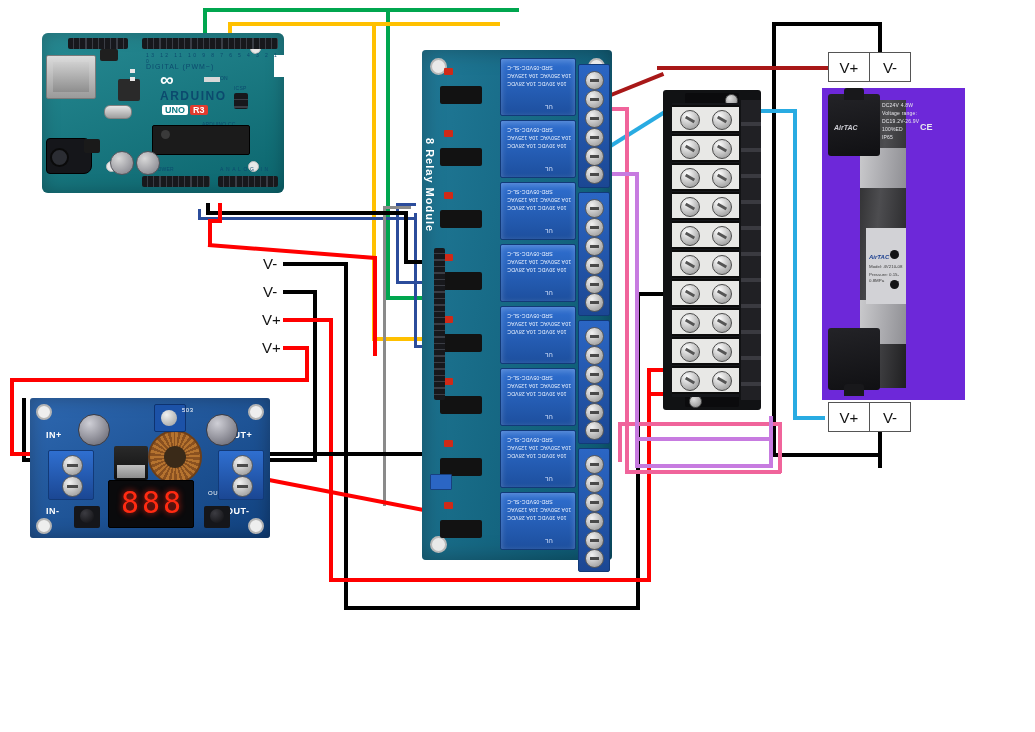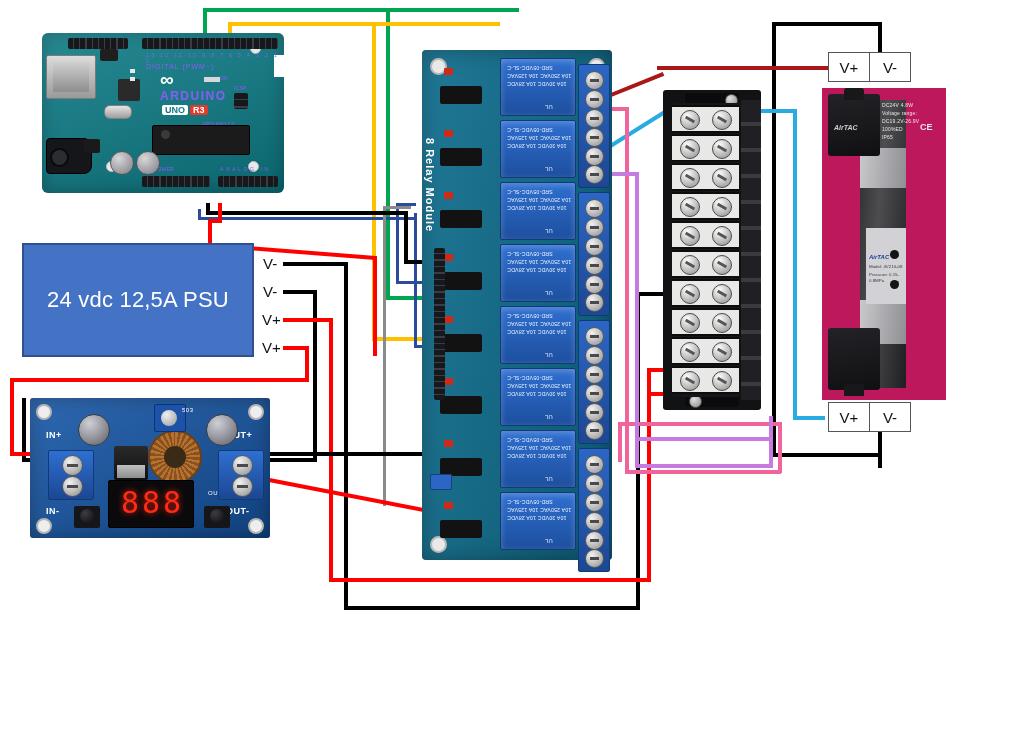--- a/index.html
+++ b/index.html
@@ -46,21 +46,21 @@
   .chip{position:absolute;background:#111;border-radius:2px;}
   .chip.dip{background:#1b1b1b;border:1px solid #000;}
   .chip.dip:after{content:"";position:absolute;left:8px;top:4px;width:9px;height:9px;border-radius:50%;
         background:#3a3a3a;}
   .cap{position:absolute;border-radius:50%;background:radial-gradient(circle at 35% 30%,#d8d8d8,#7b7b84);
         border:1px solid #55555c;}
   .xtal{position:absolute;width:26px;height:12px;border-radius:6px;
         background:linear-gradient(180deg,#e6e6e6,#9e9e9e);border:1px solid #808080;}
   .smd{position:absolute;background:#d8d8d8;}
   .logo-inf{position:absolute;color:#fff;font-size:19px;font-weight:bold;letter-spacing:-2px;}
-  .ard-txt{position:absolute;color:#8b5cf6;font-size:8px;letter-spacing:.6px;}
+  .ard-txt{position:absolute;color:#0c4a6e;font-size:8px;letter-spacing:.6px;}
   .ard-txt.big{font-size:12px;font-weight:bold;letter-spacing:1.5px;}
   .ard-txt.tiny{font-size:5px;letter-spacing:.2px;}
   .ard-r3{position:absolute;background:#ffffff;color:#0E7C86;font-size:9px;font-weight:bold;
         padding:0 3px;border-radius:2px;}
 
   
   #relay{left:422px;top:50px;width:190px;height:510px;}
   .rl-pcb{position:absolute;inset:0;background:#0F6F8F;border-radius:4px;
         box-shadow:inset 0 0 22px rgba(0,0,0,.35);}
   .rl-pcb:before{content:"";position:absolute;inset:0;border-radius:4px;
@@ -137,21 +137,21 @@
   .btn{position:absolute;width:26px;height:22px;background:#15161a;border-radius:2px;}
   .btn:after{content:"";position:absolute;left:6px;top:3px;width:14px;height:14px;border-radius:50%;
         background:radial-gradient(circle at 35% 30%,#3c3c42,#0d0d10);}
   .disp{position:absolute;left:78px;top:82px;width:84px;height:46px;background:#0a0a0c;
         border:1px solid #000;border-radius:2px;display:flex;align-items:center;
         justify-content:center;gap:3px;}
   .seg{width:18px;height:30px;color:#ff2b12;font-size:30px;line-height:28px;text-align:center;
         font-family:"DejaVu Sans Mono",monospace;text-shadow:0 0 6px rgba(255,40,20,.85);}
 
   
-  #valve{left:822px;top:88px;width:124px;height:312px;background:#be185d;overflow:hidden;}
+  #valve{left:822px;top:88px;width:124px;height:312px;background:#6d28d9;overflow:hidden;padding-left:19px;}
   .v-wood{position:absolute;inset:0;
         background:repeating-linear-gradient(98deg,#8d6b4a 0 9px,#7e5f41 9px 15px,#9775522 15px 22px);}
   .v-body{position:absolute;left:38px;top:12px;width:46px;height:288px;
         background:linear-gradient(95deg,#2a2a2c,#4d4d50 40%,#1f1f21);}
   .v-alum{position:absolute;left:38px;width:46px;background:linear-gradient(95deg,#c9c9cc,#8f8f94);}
   .v-coil{position:absolute;width:52px;height:62px;background:linear-gradient(170deg,#232327,#101013);
         border-radius:3px;}
   .v-coilcap{position:absolute;width:20px;height:12px;background:#18181b;border-radius:3px 3px 0 0;}
   .v-label{position:absolute;color:#e6e6ea;font-size:5px;line-height:7px;letter-spacing:.2px;}
   .v-plate{position:absolute;left:44px;width:40px;background:#d2d2d6;}
@@ -532,23 +532,20 @@
       <span class="pl-txt" style="left:3px;top:26px;color:#1b3f8f;font-weight:bold;font-style:italic;font-size:6px;">AirTAC</span>
       <span class="pl-txt" style="left:3px;top:36px;">Model: 4V210-08</span>
       <span class="pl-txt" style="left:3px;top:44px;">Pressure: 0.15-0.8MPa</span>
       <span class="pl-txt" style="left:30px;top:26px;">P</span>
       <span class="pl-txt" style="left:30px;top:52px;">R</span>
     </div>
     <div class="v-port" style="left:68px;top:162px;"></div>
     <div class="v-port" style="left:68px;top:192px;"></div>
   </div>
 
-  <div class="abs" id="psu-box">
-    <span id="psu-label">24 vdc 12,5A PSU</span>
-  </div>
 
   <div class="abs vlabel" style="left:263px;top:256px;">V-</div>
   <div class="abs vlabel" style="left:263px;top:284px;">V-</div>
   <div class="abs vlabel" style="left:262px;top:312px;">V+</div>
   <div class="abs vlabel" style="left:262px;top:340px;">V+</div>
 
   <div class="abs vbox" style="left:828px;top:52px;">
     <div class="cell first">V+</div>
     <div class="cell">V-</div>
   </div>

